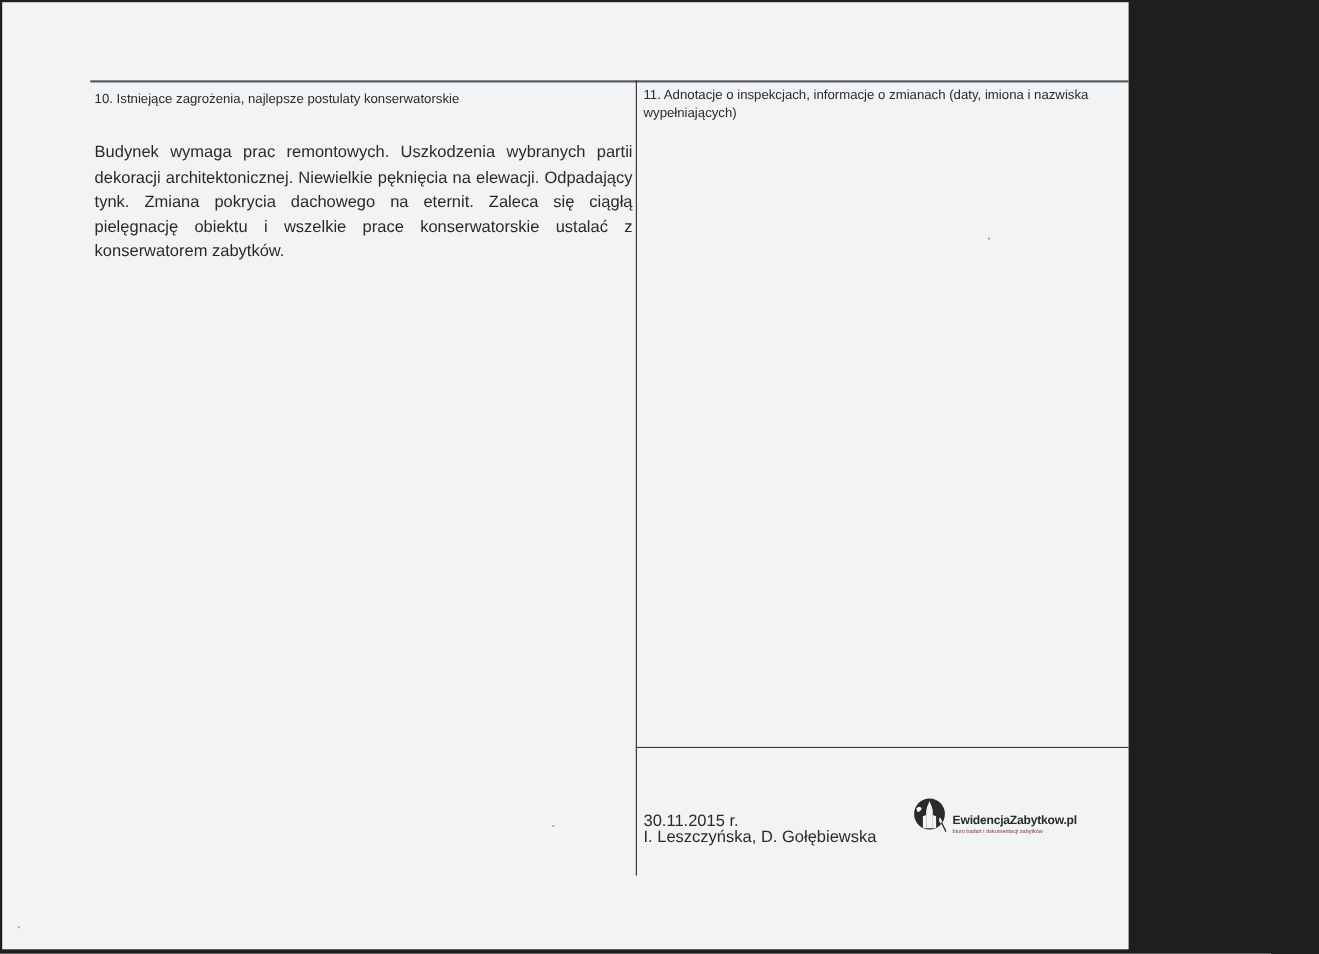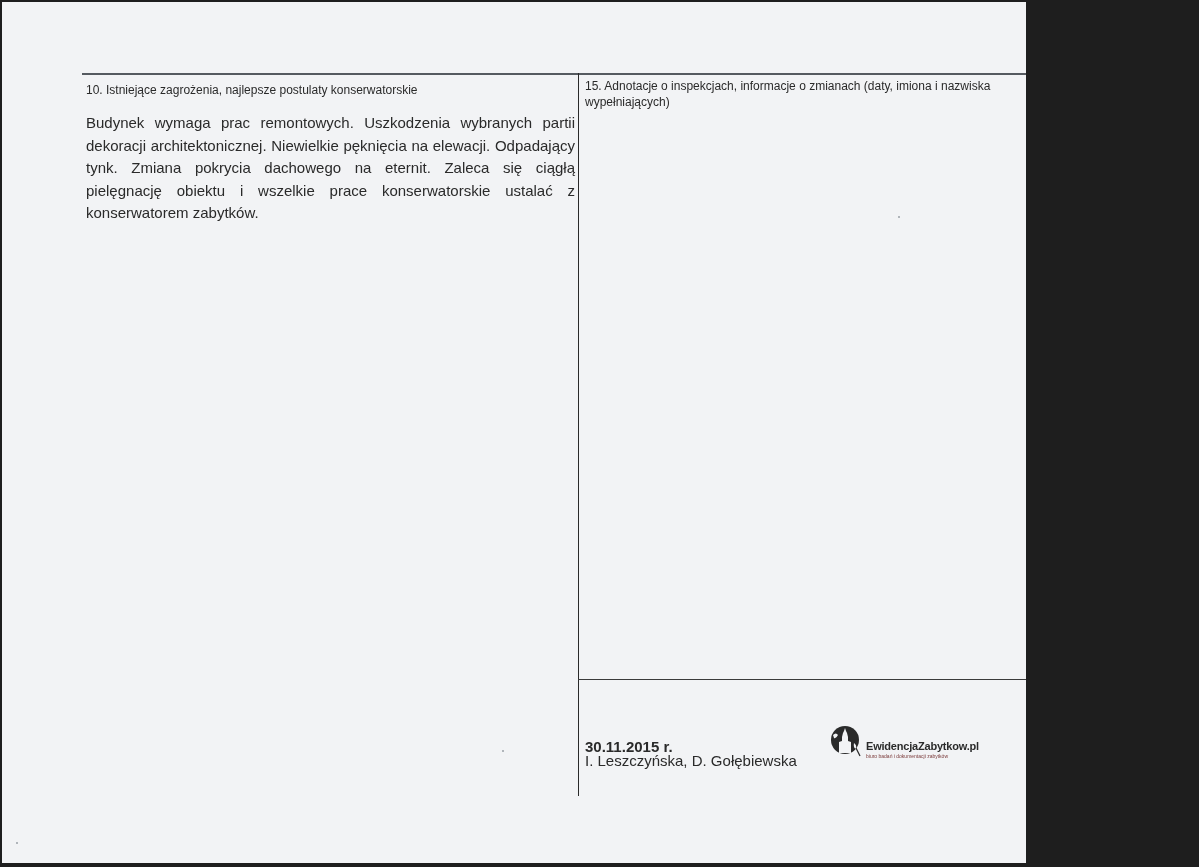--- a/index.html
+++ b/index.html
@@ -64,21 +64,21 @@
       width: 470px;
     }
     .s12-label {
       left: 583px;
       top: 682px;
       width: 470px;
     }
     .s10-body {
       position: absolute;
       left: 84px;
-      top: 110px;
+      top: 126px;
       width: 489px;
       font-size: 15px;
       line-height: 22.5px;
       color: #2a2a2a;
       text-align: justify;
     }
     .s12-authors {
       position: absolute;
       left: 583px;
       top: 748px;
@@ -86,21 +86,20 @@
       line-height: 22px;
       color: #2a2a2a;
     }
     .s12-date {
       position: absolute;
       left: 583px;
       top: 734px;
       font-size: 15px;
       line-height: 22px;
       color: #2a2a2a;
-      font-weight: bold;
     }
     .logo {
       position: absolute;
       left: 828px;
       top: 718px;
       display: flex;
       align-items: center;
       gap: 4px;
     }
     .logo-mark {
@@ -137,21 +136,21 @@
 
 <div class="page">
 
   <div class="rule-top"></div>
   <div class="vdivider"></div>
   <div class="rule-right"></div>
 
   <div class="section-label s10-label">10. Istniejące zagrożenia, najlepsze postulaty konserwatorskie</div>
   <div class="s10-body">Budynek wymaga prac remontowych. Uszkodzenia wybranych partii dekoracji architektonicznej. Niewielkie pęknięcia na elewacji. Odpadający tynk. Zmiana pokrycia dachowego na eternit. Zaleca się ciągłą pielęgnację obiektu i wszelkie prace konserwatorskie ustalać z konserwatorem zabytków.</div>
 
-  <div class="section-label s11-label">15. Adnotacje o inspekcjach, informacje o zmianach (daty, imiona i nazwiska wypełniających)</div>
+  <div class="section-label s11-label">11. Adnotacje o inspekcjach, informacje o zmianach (daty, imiona i nazwiska wypełniających)</div>
 
   <div class="s12-authors">I. Leszczyńska, D. Gołębiewska</div>
   <div class="s12-date">30.11.2015 r.</div>
 
   <div class="logo">
     <svg class="logo-mark" viewBox="0 0 32 34">
       <circle cx="15" cy="17" r="14" fill="#2a2a2a"></circle>
       <path d="M12 30 L12 14 L13 10 L14 8 L15 5 L16 8 L17 10 L18 14 L18 30 Z" fill="#f2f3f5"></path>
       <path d="M9 30 L9 19 L12 18 L12 30 Z" fill="#f2f3f5"></path>
       <path d="M18 18 L21 19 L21 30 L18 30 Z" fill="#f2f3f5"></path>

